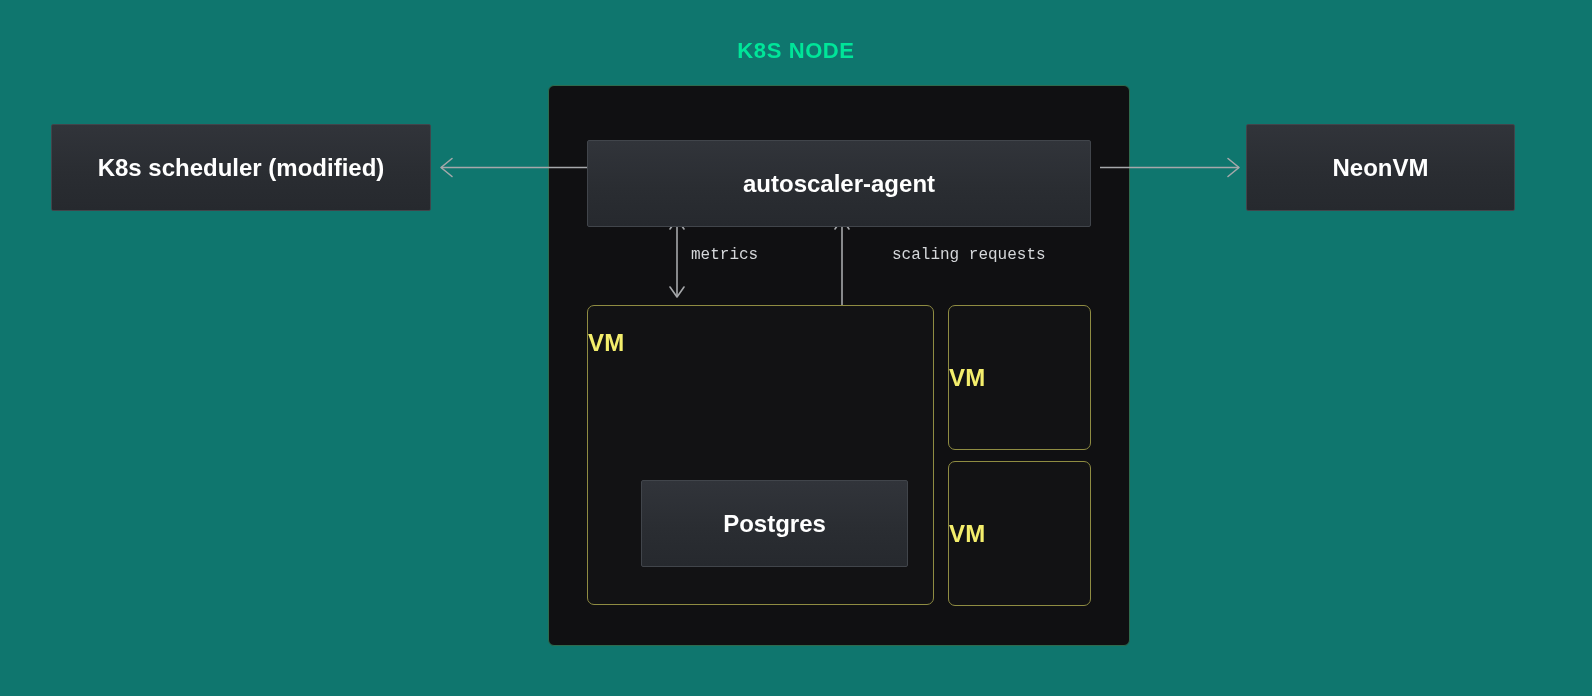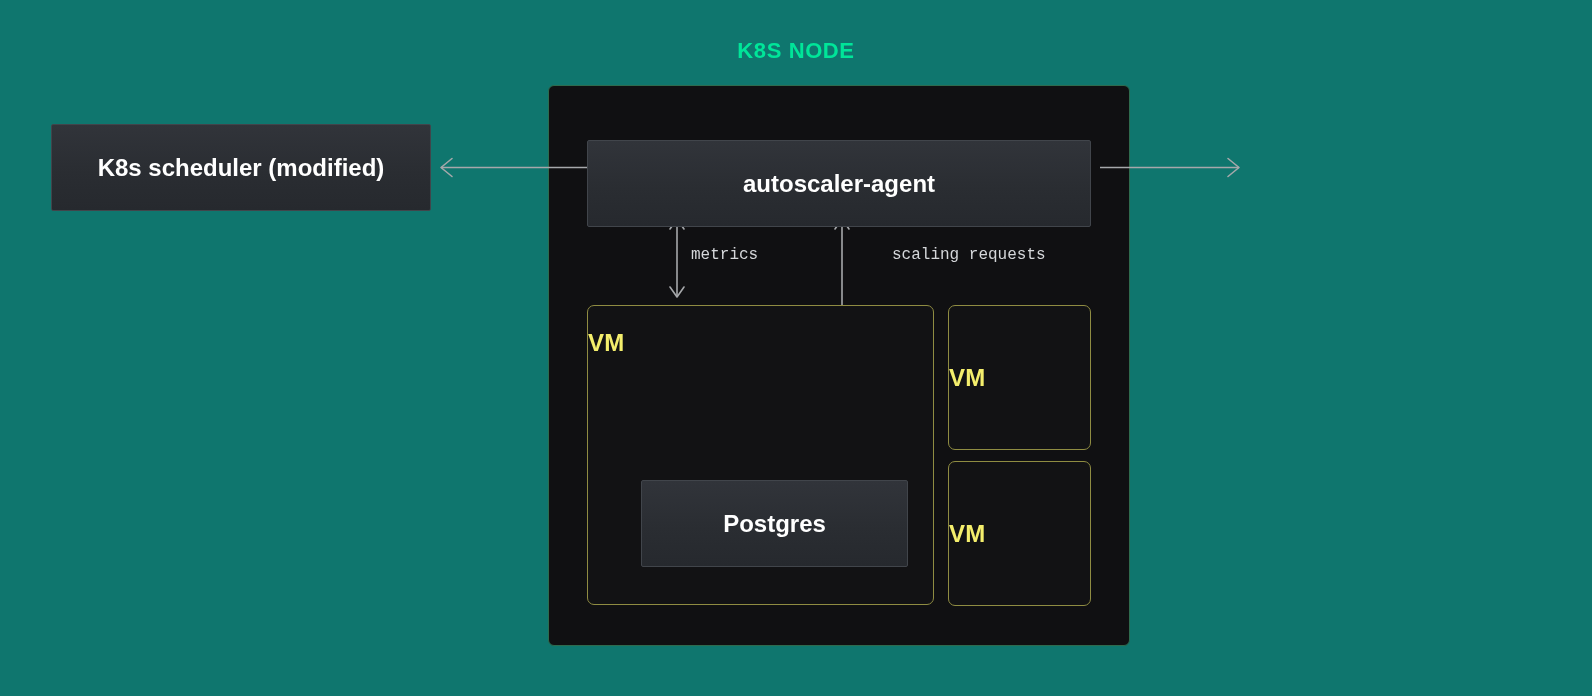--- a/index.html
+++ b/index.html
@@ -197,20 +197,21 @@
       <polyline points="835,229 842,219 849,229" fill="none" stroke="#a6a8ab" stroke-width="1.6" stroke-linecap="round" stroke-linejoin="round"></polyline>
       <polyline points="835,347 842,357 849,347" fill="none" stroke="#a6a8ab" stroke-width="1.6" stroke-linecap="round" stroke-linejoin="round"></polyline>
     </g>
   </svg>
 
   <div class="edge-label label-metrics">metrics</div>
   <div class="edge-label label-scaling">scaling requests</div>
 
   <div class="comp-box box-scheduler">K8s scheduler (modified)</div>
 
+  <div class="comp-box box-neonvm">NeonVM</div>
 
   <div class="comp-box box-autoscaler">autoscaler-agent</div>
 
   <div class="vm-box vm-main">
     <div class="vm-label">VM</div>
   </div>
 
 
   <div class="comp-box box-postgres">Postgres</div>
 

